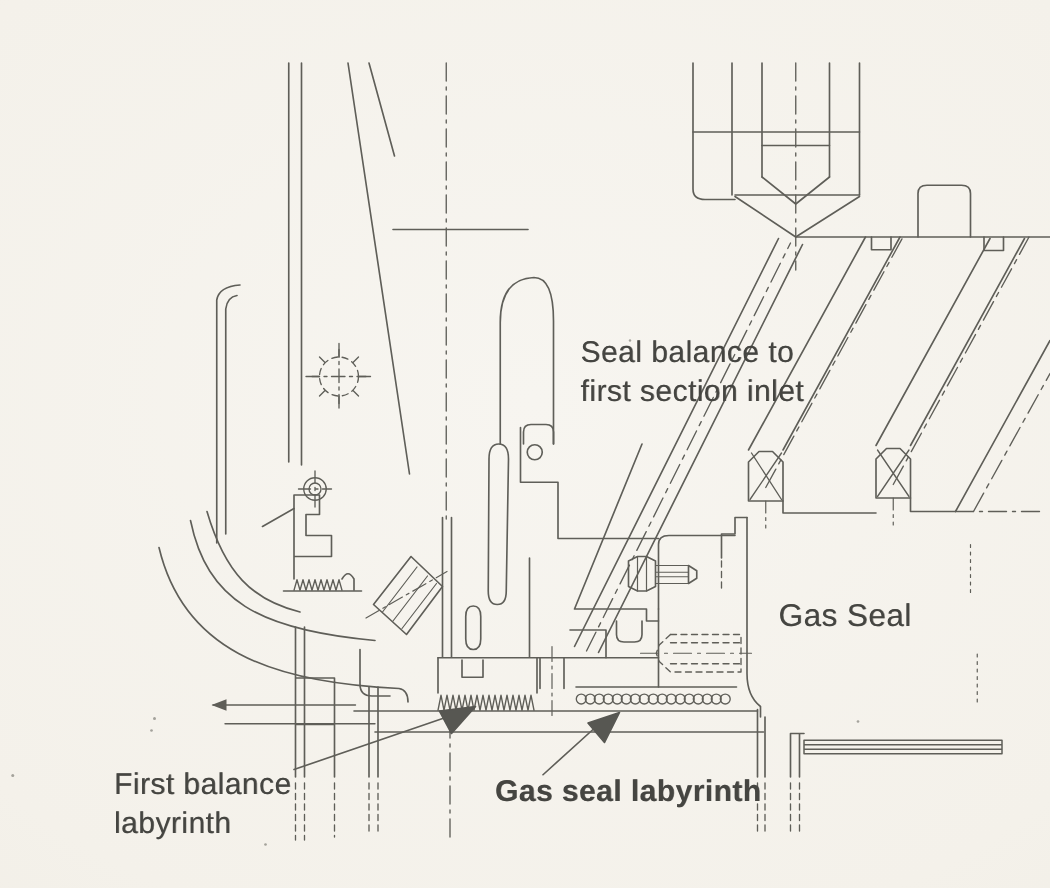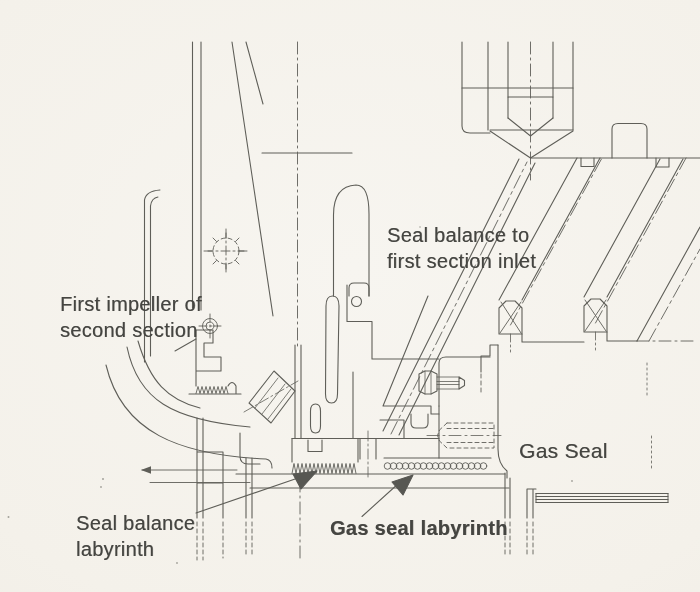--- a/index.html
+++ b/index.html
@@ -206,20 +206,18 @@
       <circle cx="101" cy="487" r="0.9"></circle>
           <circle cx="177" cy="563" r="0.9"></circle>
       <circle cx="572" cy="481" r="0.9"></circle>
           <circle cx="420" cy="227" r="0.8"></circle>
     </g>
   </g>
 </svg>
 
 <div class="lbl" style="left:387px;top:222px;">Seal balance to
 first section inlet</div>
-<div class="lbl" style="left:60px;top:291px;">First impeller of
-second section</div>
-<div class="lbl big" style="left:519px;top:398px;margin-top:40px;">Gas Seal</div>
-<div class="lbl" style="left:76px;top:510px;">Seal balance
+<div class="lbl big" style="left:519px;top:398px;">Gas Seal</div>
+<div class="lbl" style="left:76px;top:510px;">First balance
 labyrinth</div>
 <div class="lbl" style="left:330px;top:515px;font-weight:bold;">Gas seal labyrinth</div>
 
 </div>
 
 </body></html>

